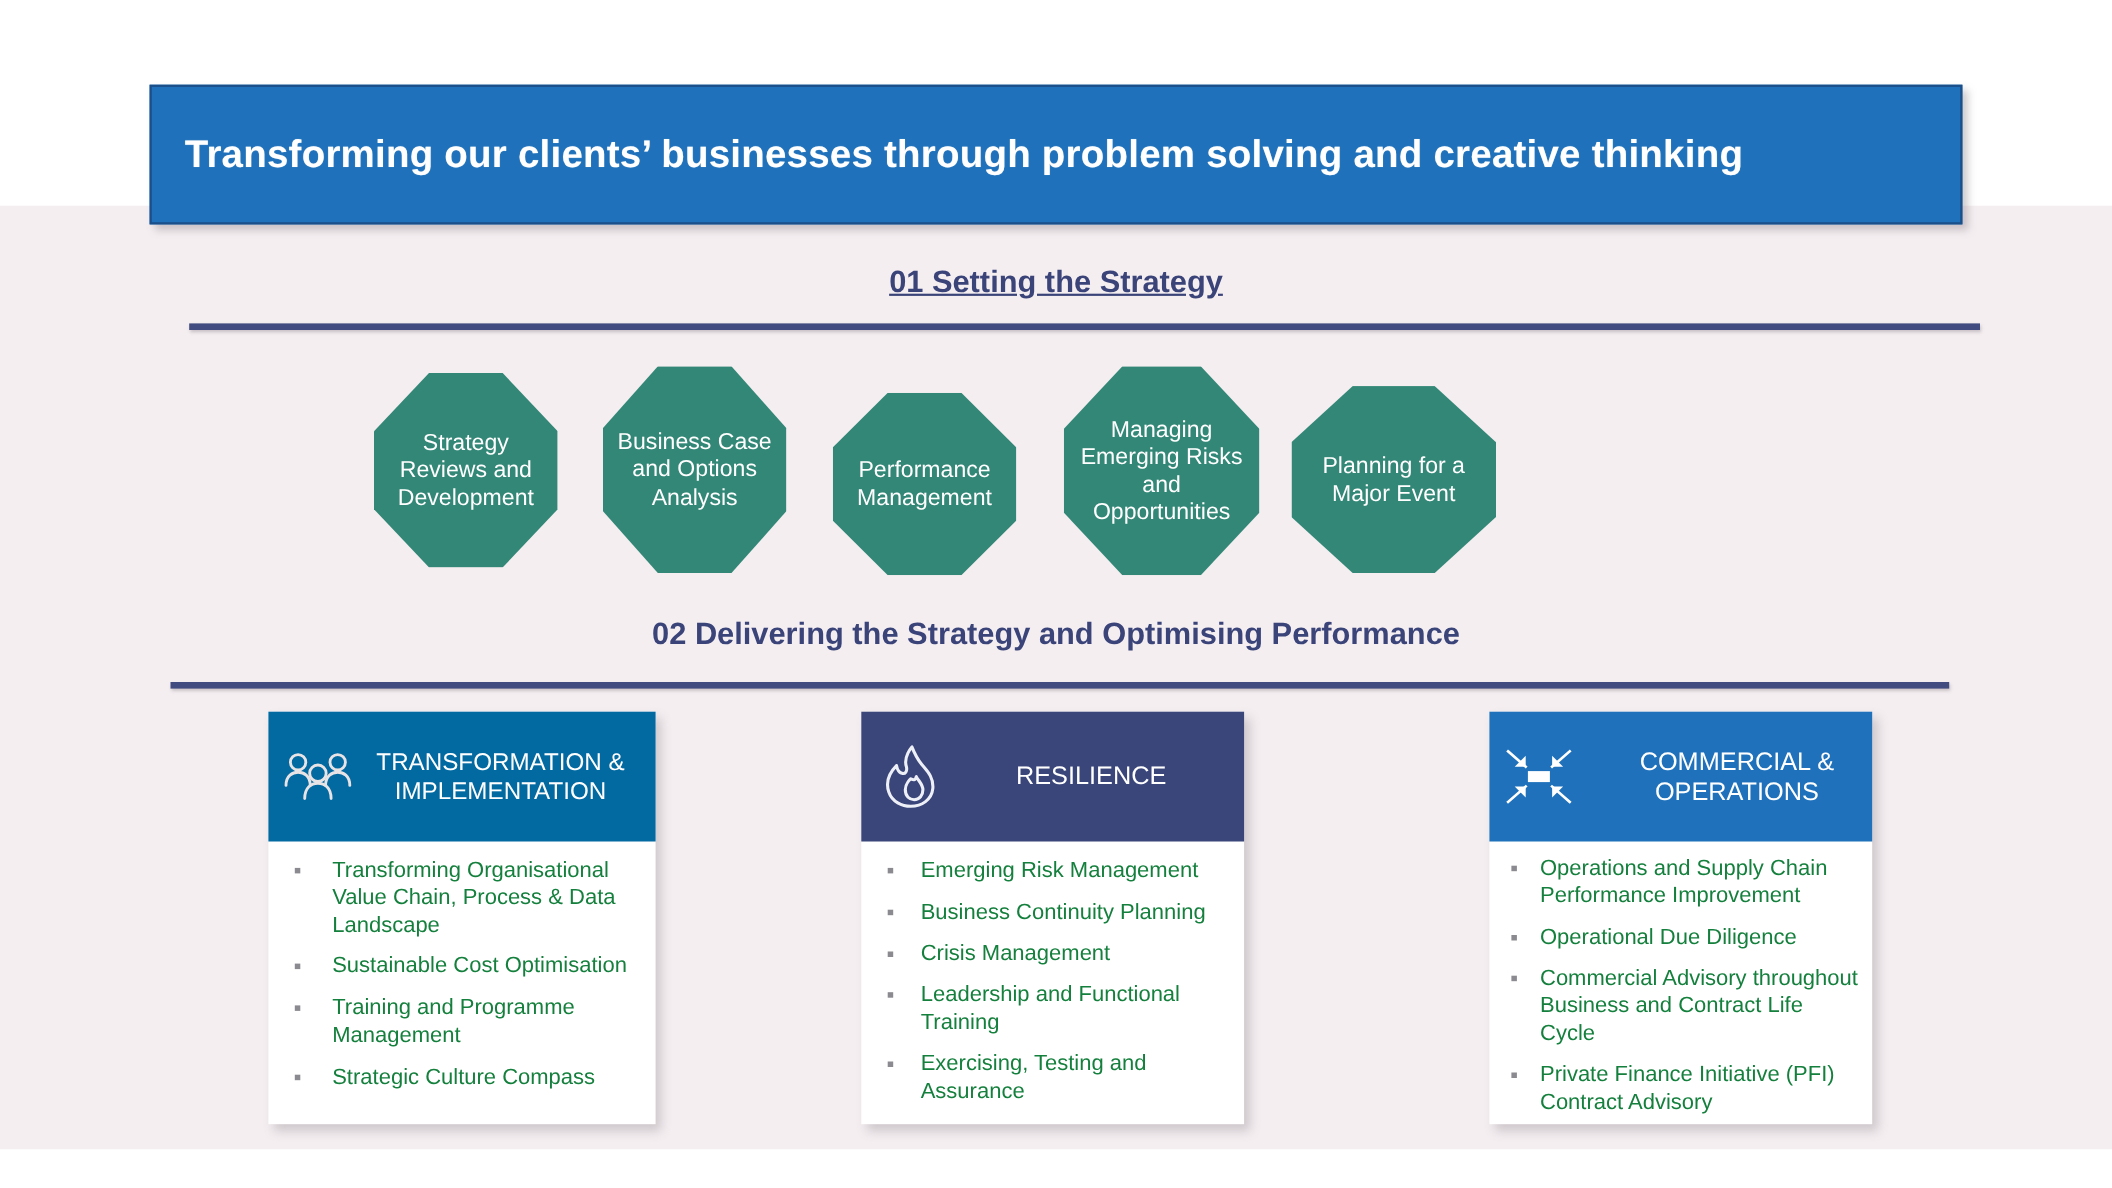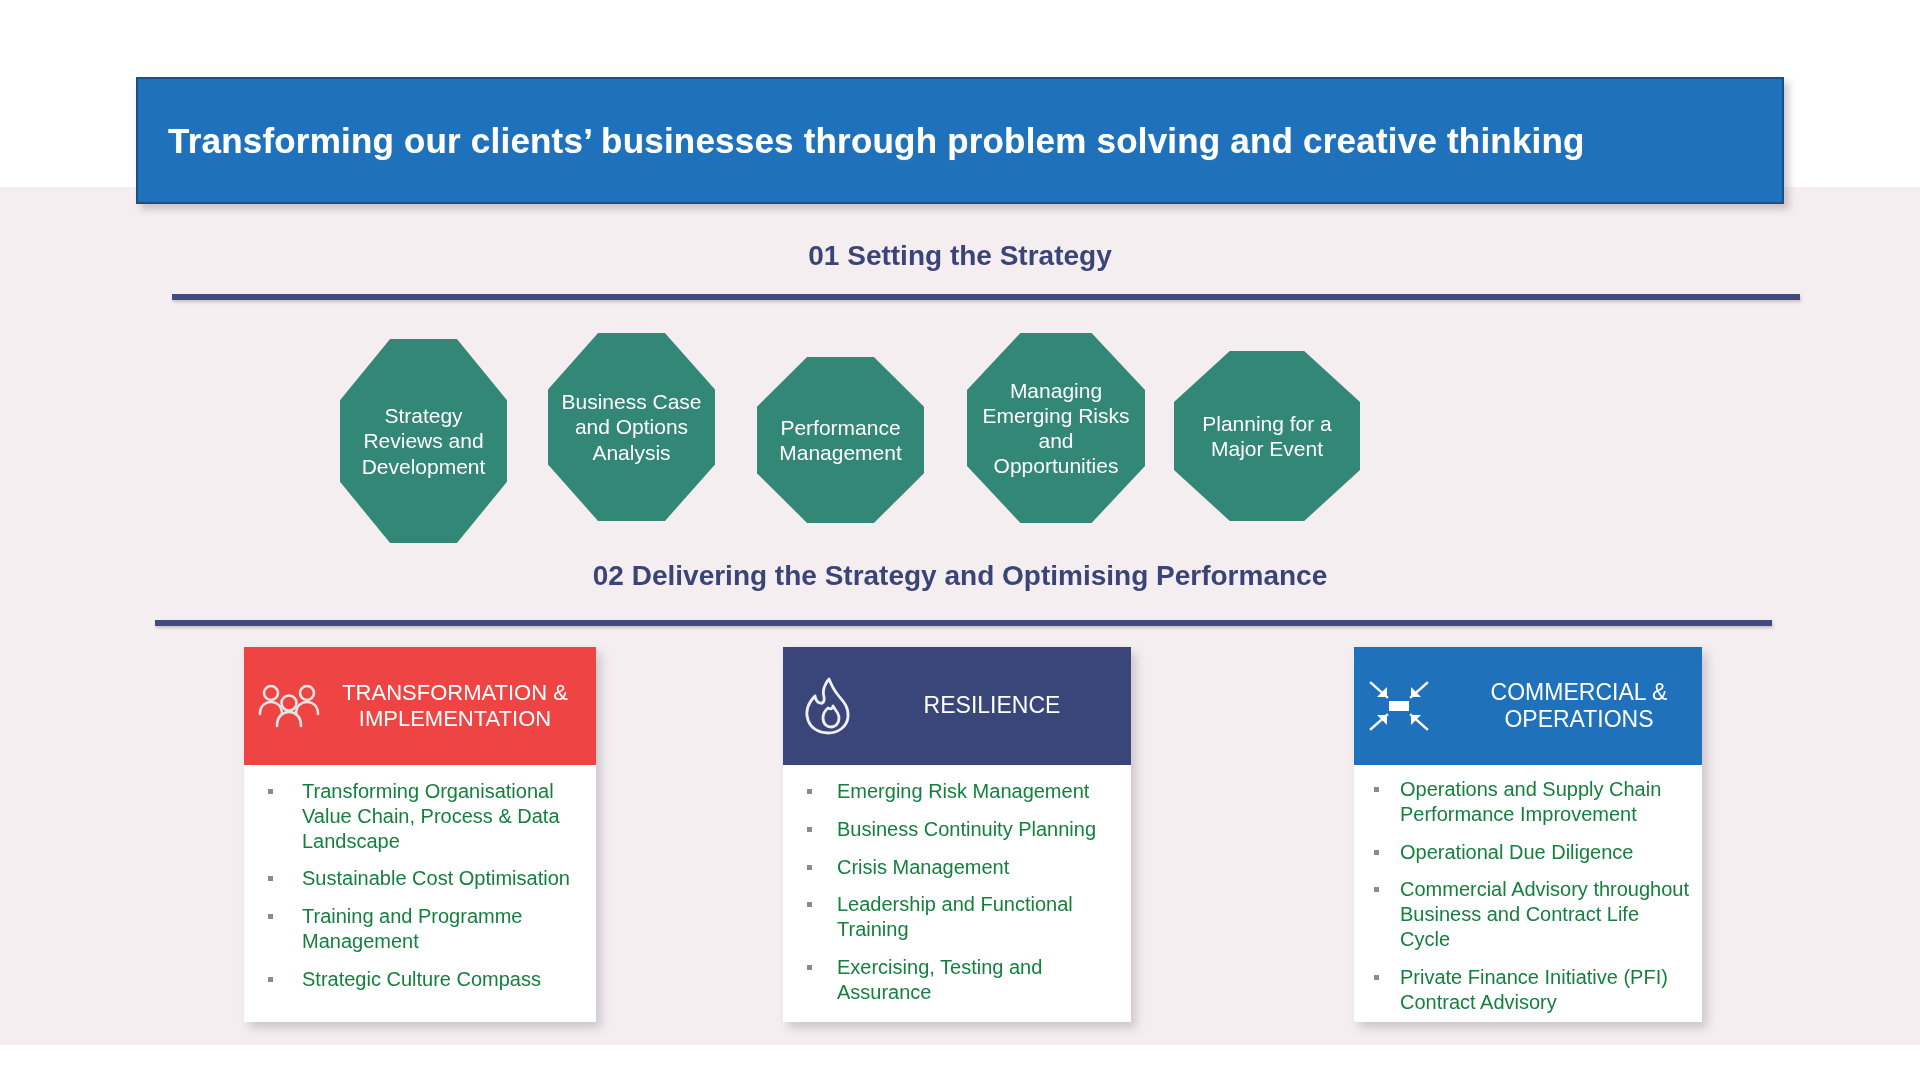--- a/index.html
+++ b/index.html
@@ -63,21 +63,21 @@
 
   
   .section-heading {
     position: absolute;
     color: #3b4479;
     font-size: 28px;
     font-weight: bold;
     white-space: nowrap;
     text-align: center;
   }
-  #sec1-heading { left: 0; top: 240px; width: 1920px; }
+  #sec1-heading { left: 0; top: 240px; width: 1920px; text-decoration: underline; }
   #sec2-heading { left: 0; top: 560px; width: 1920px; }
 
   .rule {
     position: absolute;
     height: 6px;
     background: #414b7f;
     box-shadow: 1px 2px 3px rgba(120,110,115,0.35);
   }
   #rule1 { left: 172px; top: 294px; width: 1628px; }
   #rule2 { left: 155px; top: 620px; width: 1617px; }
@@ -157,21 +157,21 @@
     position: absolute;
     left: 14px;
     top: 10px;
     width: 5px;
     height: 5px;
     background: #8a8a90;
   }
 
   
   #card-transformation { left: 244px; top: 647px; width: 352px; height: 375px; }
-  #card-transformation .card-header { background: #ef4444; justify-content: space-between; }
+  #card-transformation .card-header { background: #0369a1; justify-content: space-between; }
   #card-transformation .card-title { font-size: 22px; }
   #card-transformation .bullets li { padding-left: 48px; }
 
   
   #card-resilience { left: 783px; top: 647px; width: 348px; height: 375px; }
   #card-resilience .card-header { background: #3a4579; }
   #card-resilience .bullets li { padding-left: 44px; }
 
   
   #card-commercial { left: 1354px; top: 647px; width: 348px; height: 375px; }
@@ -188,21 +188,21 @@
   <div class="bg-band"></div>
 
   <div class="title-banner">
     <div class="title-banner-text">Transforming our clients’ businesses through problem solving and creative thinking</div>
   </div>
 
   <div class="section-heading" id="sec1-heading">01 Setting the Strategy</div>
   <div class="rule" id="rule1"></div>
 
   <div class="oct-row">
-    <div class="octagon" style="left:0px; top:6px; width:167px; height:204px;">
+    <div class="octagon" style="left:0px; top:6px; width:167px; height:177px;">
       <span class="oct-label">Strategy Reviews and Development</span>
     </div>
     <div class="octagon" style="left:208px; top:0px; width:167px; height:188px;">
       <span class="oct-label">Business Case and Options Analysis</span>
     </div>
     <div class="octagon" style="left:417px; top:24px; width:167px; height:166px;">
       <span class="oct-label">Performance Management</span>
     </div>
     <div class="octagon" style="left:627px; top:0px; width:178px; height:190px;">
       <span class="oct-label">Managing Emerging Risks and Opportunities</span>

